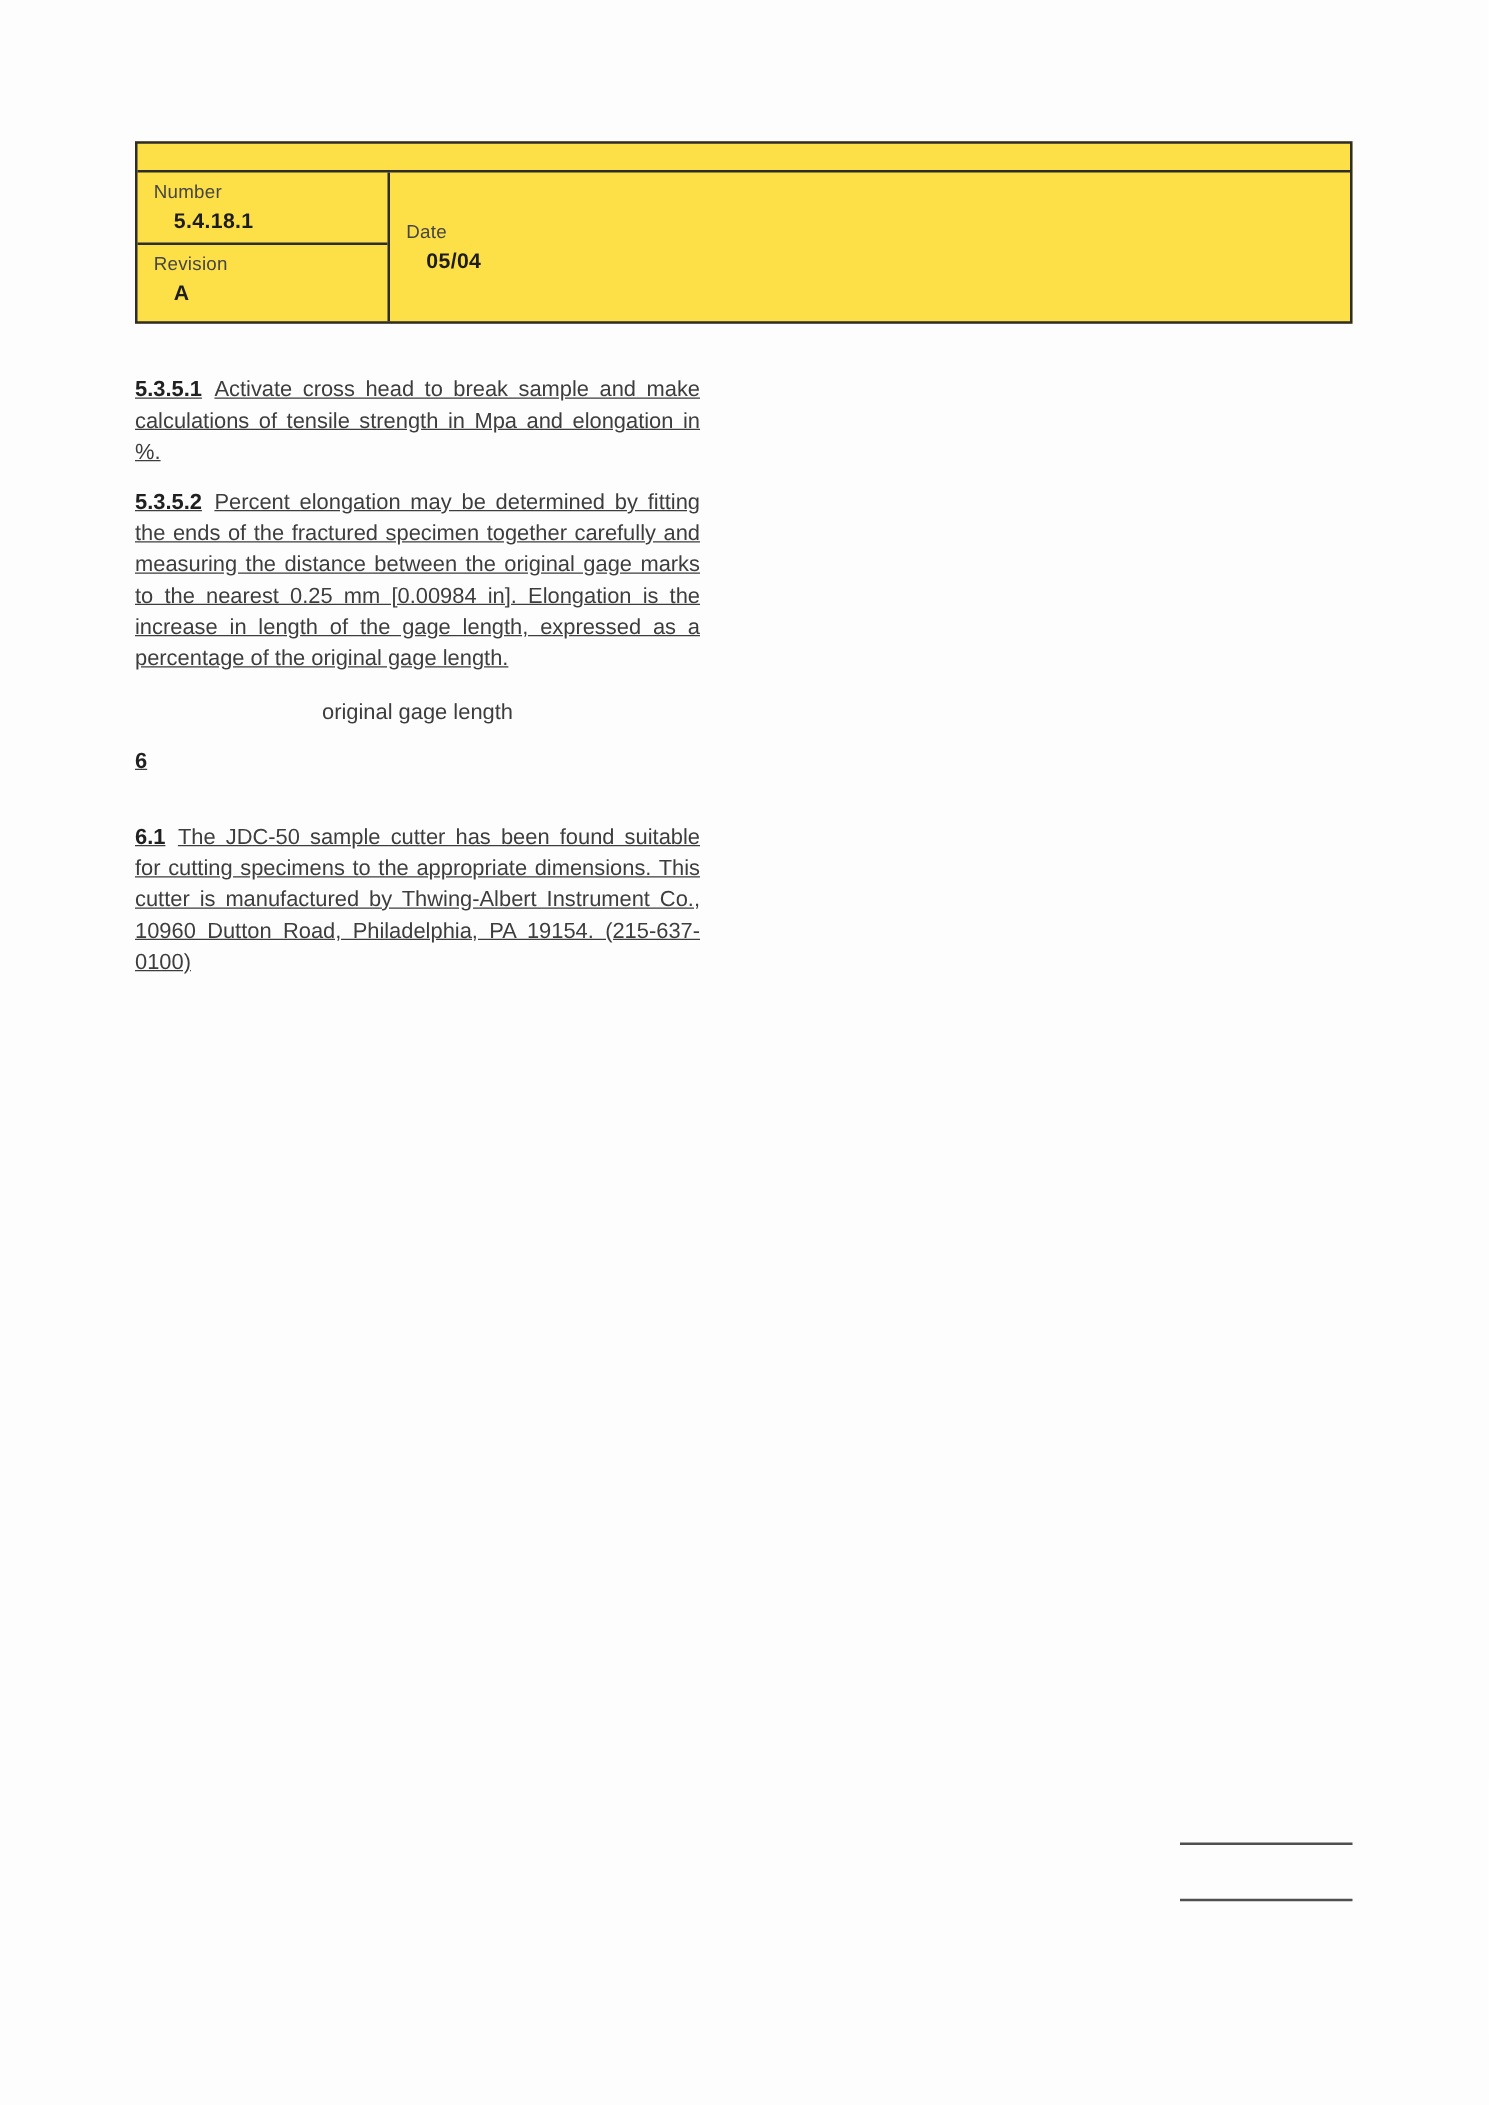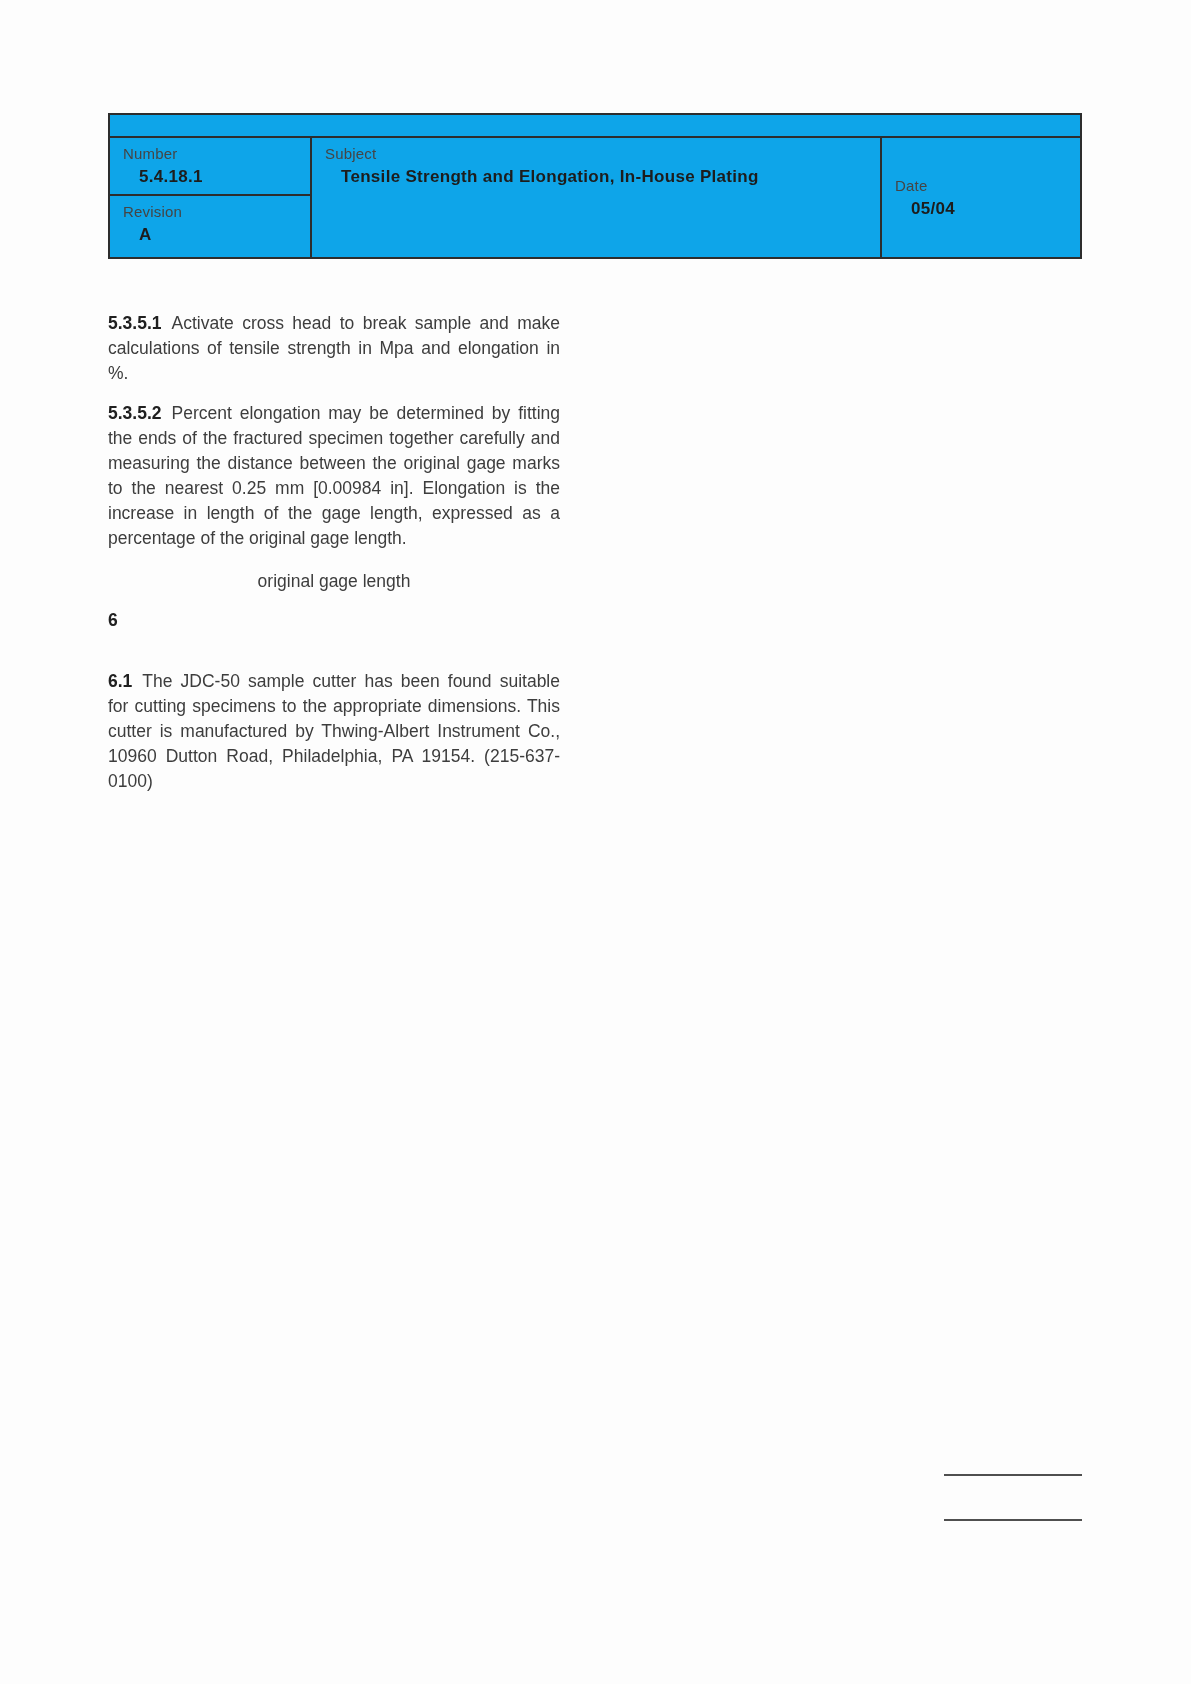--- a/index.html
+++ b/index.html
@@ -15,21 +15,21 @@
 
   
   .header-table {
     position: absolute;
     left: 108px;
     top: 113px;
     width: 974px;
     height: 146px;
     border: 2px solid #2d2d2d;
     box-sizing: border-box;
-    background: #0ea5e9;
+    background: #fde047;
   }
   .ht-top-strip {
     height: 21px;
     border-bottom: 2px solid #2d2d2d;
   }
   .ht-body {
     display: flex;
     height: calc(100% - 23px);
   }
   .ht-col-left {
@@ -62,24 +62,25 @@
     font-size: 17px;
     color: #1d1d1d;
     padding: 5px 0 0 29px;
     letter-spacing: 0.3px;
   }
 
   
   .text-col {
     position: absolute;
     left: 108px;
-    top: 311px;
+    top: 299px;
     width: 452px;
     font-size: 17.5px;
     line-height: 25px;
+    text-decoration: underline;
   }
   .para {
     margin: 0;
     text-align: justify;
   }
   .para .sec-num {
     font-weight: bold;
     color: #202020;
     margin-right: 10px;
   }
@@ -129,24 +130,20 @@
       <div class="ht-col-left">
         <div class="ht-number-cell">
           <div class="cell-label">Number</div>
           <div class="cell-value">5.4.18.1</div>
         </div>
         <div class="ht-revision-cell">
           <div class="cell-label">Revision</div>
           <div class="cell-value">A</div>
         </div>
       </div>
-      <div class="ht-col-subject">
-        <div class="cell-label">Subject</div>
-        <div class="cell-value">Tensile Strength and Elongation, In-House Plating</div>
-      </div>
       <div class="ht-col-date">
         <div class="cell-label">Date</div>
         <div class="cell-value">05/04</div>
       </div>
     </div>
   </div>
 
   <div class="text-col">
 
     <p class="para p1"><span class="sec-num">5.3.5.1</span><span>Activate cross head to break sample and make calculations of tensile strength in Mpa and elongation in %.</span></p>

